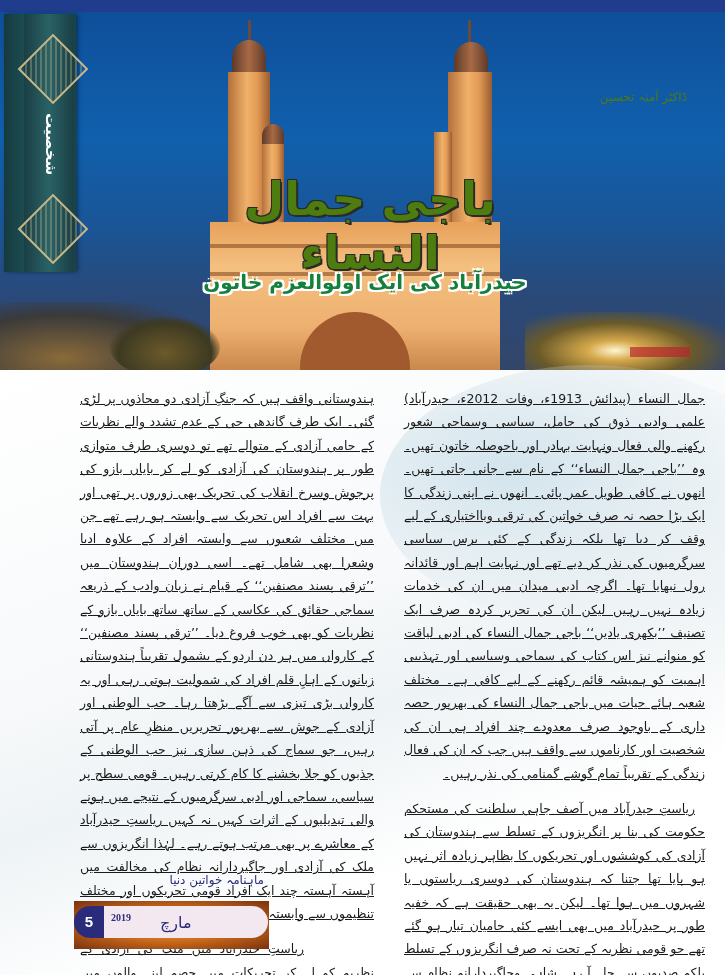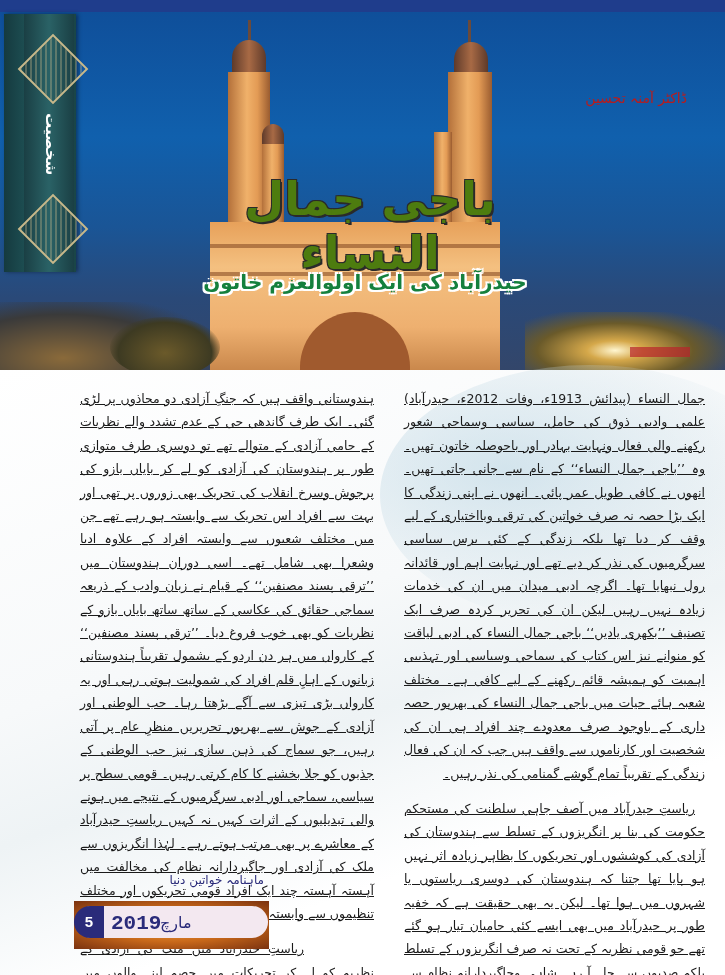--- a/index.html
+++ b/index.html
@@ -67,22 +67,22 @@
   }
   .ornament.top { top: 30px; }
   .ornament.bottom { top: 190px; }
   .side-label {
     position: absolute; left: 36px; top: 90px; width: 20px; height: 80px;
     writing-mode: vertical-rl; color: #ffffff; font-size: 15px; font-weight: bold;
     text-align: center; direction: rtl;
   }
 
   .byline {
-    position: absolute; right: 38px; top: 90px; color: #b91c1c;
-    font-size: 14px; direction: rtl; font-family: "DejaVu Sans", sans-serif;
+    position: absolute; right: 38px; top: 90px; color: #4d7c0f;
+    font-size: 12px; direction: rtl; font-family: "DejaVu Sans", sans-serif;
   }
   .title {
     position: absolute; left: 170px; top: 172px; width: 400px; text-align: center;
     color: #4d7c0f; font-size: 46px; font-weight: bold; direction: rtl;
     text-shadow: 2px 2px 0 #2a2a2a, -1px -1px 0 #2a2a2a, 1px -1px 0 #2a2a2a, -1px 1px 0 #2a2a2a;
     letter-spacing: 1px;
   }
   .subtitle {
     position: absolute; left: 195px; top: 270px; width: 340px; text-align: center;
     color: #15803d; font-size: 20px; font-weight: bold; direction: rtl;
@@ -119,22 +119,22 @@
     position: absolute; left: 76px; top: 906px; width: 192px; height: 32px;
     background: #f3e8f0; border-radius: 18px;
   }
   .page-badge {
     position: absolute; left: 74px; top: 906px; width: 30px; height: 32px;
     background: #2a2b7a; border-radius: 16px 0 0 16px;
     color: #fff; font-weight: bold; font-size: 15px; text-align: center; line-height: 32px;
     font-family: "Liberation Sans", sans-serif;
   }
   .footer-year {
-    position: absolute; left: 111px; top: 912px; color: #2a2b7a; font-weight: bold; font-size: 21px;
-    font-family: Liberation Mono, monospace;
+    position: absolute; left: 111px; top: 912px; color: #2a2b7a; font-weight: bold; font-size: 10px;
+    font-family: Liberation Serif, serif;
   }
   .footer-month {
     position: absolute; left: 160px; top: 913px; color: #2a2b7a; font-size: 16px; direction: rtl;
   }
   .footer-mag {
     position: absolute; left: 192px; top: 873px; width: 72px; color: #2a2b7a; font-size: 12px; direction: rtl; text-align: center; white-space: nowrap;
   }
 </style>
 </head>
 <body>

